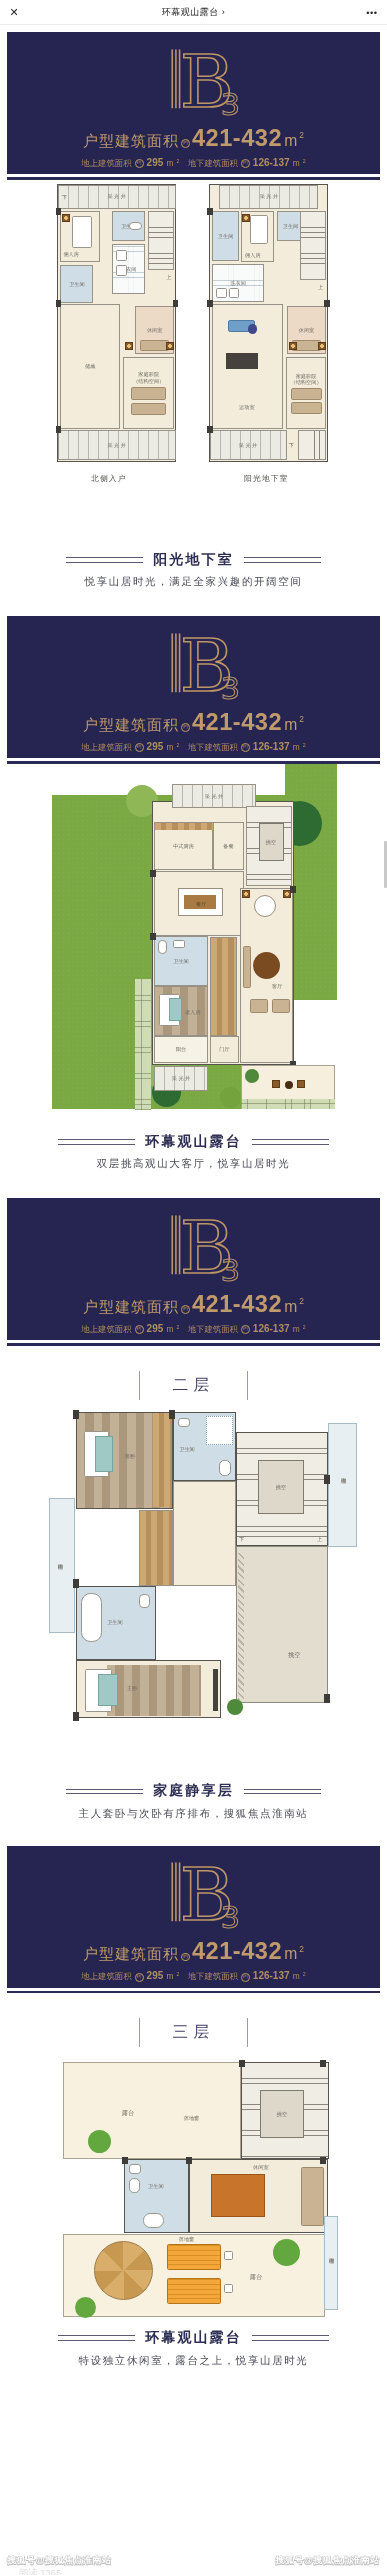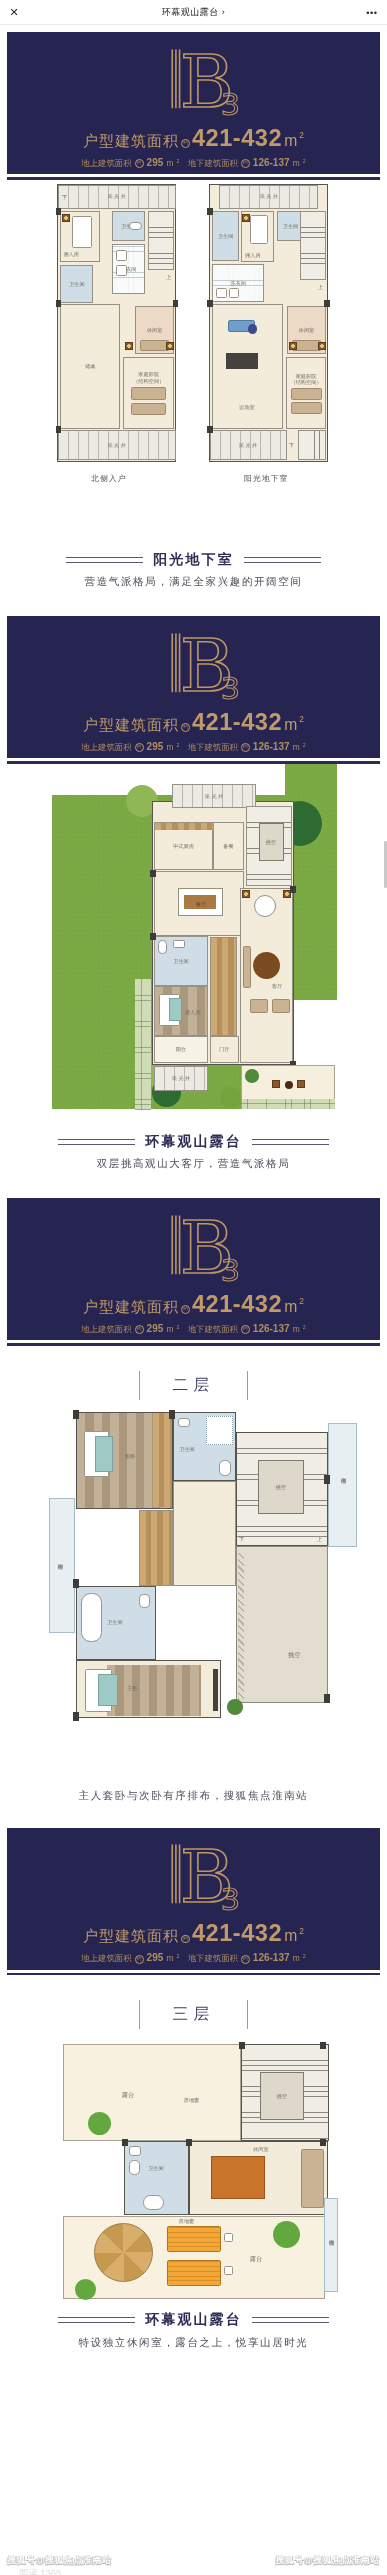--- a/index.html
+++ b/index.html
@@ -237,21 +237,21 @@
     </div>
     <span class="entry-lab" style="left:192px;top:293px;">阳光地下室</span>
   </div>
 
   <div class="cap-pt108">
     <div class="cap-row">
       <span class="dlines"></span>
       <span class="cap-title">阳光地下室</span>
       <span class="dlines"></span>
     </div>
-    <div class="cap-sub">营造气派格局，满足全家兴趣的开阔空间</div>
+    <div class="cap-sub">悦享山居时光，满足全家兴趣的开阔空间</div>
   </div>
 
   <div class="banner" style="margin-top:27px;">
     <div class="logo">
       <svg width="105" height="80" viewBox="0 0 200 152">
         <rect x="58" y="14" width="3" height="112" fill="#bd9566"></rect>
           <rect x="65" y="14" width="3" height="112" fill="#bd9566"></rect>
           <rect x="72" y="14" width="3" height="112" fill="#bd9566"></rect>
         <text x="74" y="124" font-family="DejaVu Serif, serif" font-size="140" fill="none" stroke="#bd9566" stroke-width="3">B</text>
         <text x="152" y="138" font-family="DejaVu Sans, sans-serif" font-size="58" fill="none" stroke="#bd9566" stroke-width="2">3</text>
@@ -358,21 +358,21 @@
     </div>
     <div class="abs bricks" style="left:194px;top:335px;width:94px;height:10.5px;"></div>
   </div>
 
   <div class="cap-pt46">
     <div class="cap-row">
       <span class="dlines"></span>
       <span class="cap-title">环幕观山露台</span>
       <span class="dlines"></span>
     </div>
-    <div class="cap-sub">双层挑高观山大客厅，营造气派格局</div>
+    <div class="cap-sub">双层挑高观山大客厅，悦享山居时光</div>
   </div>
 
   <div class="banner" style="margin-top:27px;">
     <div class="logo">
       <svg width="105" height="80" viewBox="0 0 200 152">
         <rect x="58" y="14" width="3" height="112" fill="#bd9566"></rect>
           <rect x="65" y="14" width="3" height="112" fill="#bd9566"></rect>
           <rect x="72" y="14" width="3" height="112" fill="#bd9566"></rect>
         <text x="74" y="124" font-family="DejaVu Serif, serif" font-size="140" fill="none" stroke="#bd9566" stroke-width="3">B</text>
         <text x="152" y="138" font-family="DejaVu Sans, sans-serif" font-size="58" fill="none" stroke="#bd9566" stroke-width="2">3</text>
@@ -456,20 +456,25 @@
       <div class="pillar abs" style="left:-3.1px;top:-2.1px;width:6.3px;height:8.4px;"></div>
       <div class="pillar abs" style="left:93px;top:-2.1px;width:6.3px;height:8.4px;"></div>
       <div class="pillar abs" style="right:-3.1px;top:63px;width:6.3px;height:8.4px;"></div>
       <div class="pillar abs" style="left:-3.1px;top:167px;width:6.3px;height:8.4px;"></div>
       <div class="pillar abs" style="left:-3.1px;bottom:-2.1px;width:6.3px;height:8.4px;"></div>
       <div class="pillar abs" style="right:-3.1px;bottom:15.7px;width:6.3px;height:8.4px;"></div>
     </div>
   </div>
 
   <div class="cap-pt108">
+    <div class="cap-row">
+      <span class="dlines"></span>
+      <span class="cap-title">家庭静享层</span>
+      <span class="dlines"></span>
+    </div>
     <div class="cap-sub">主人套卧与次卧有序排布，搜狐焦点淮南站</div>
   </div>
 
   <div class="banner" style="margin-top:25px;">
     <div class="logo">
       <svg width="105" height="80" viewBox="0 0 200 152">
         <rect x="58" y="14" width="3" height="112" fill="#bd9566"></rect>
           <rect x="65" y="14" width="3" height="112" fill="#bd9566"></rect>
           <rect x="72" y="14" width="3" height="112" fill="#bd9566"></rect>
         <text x="74" y="124" font-family="DejaVu Serif, serif" font-size="140" fill="none" stroke="#bd9566" stroke-width="3">B</text>

